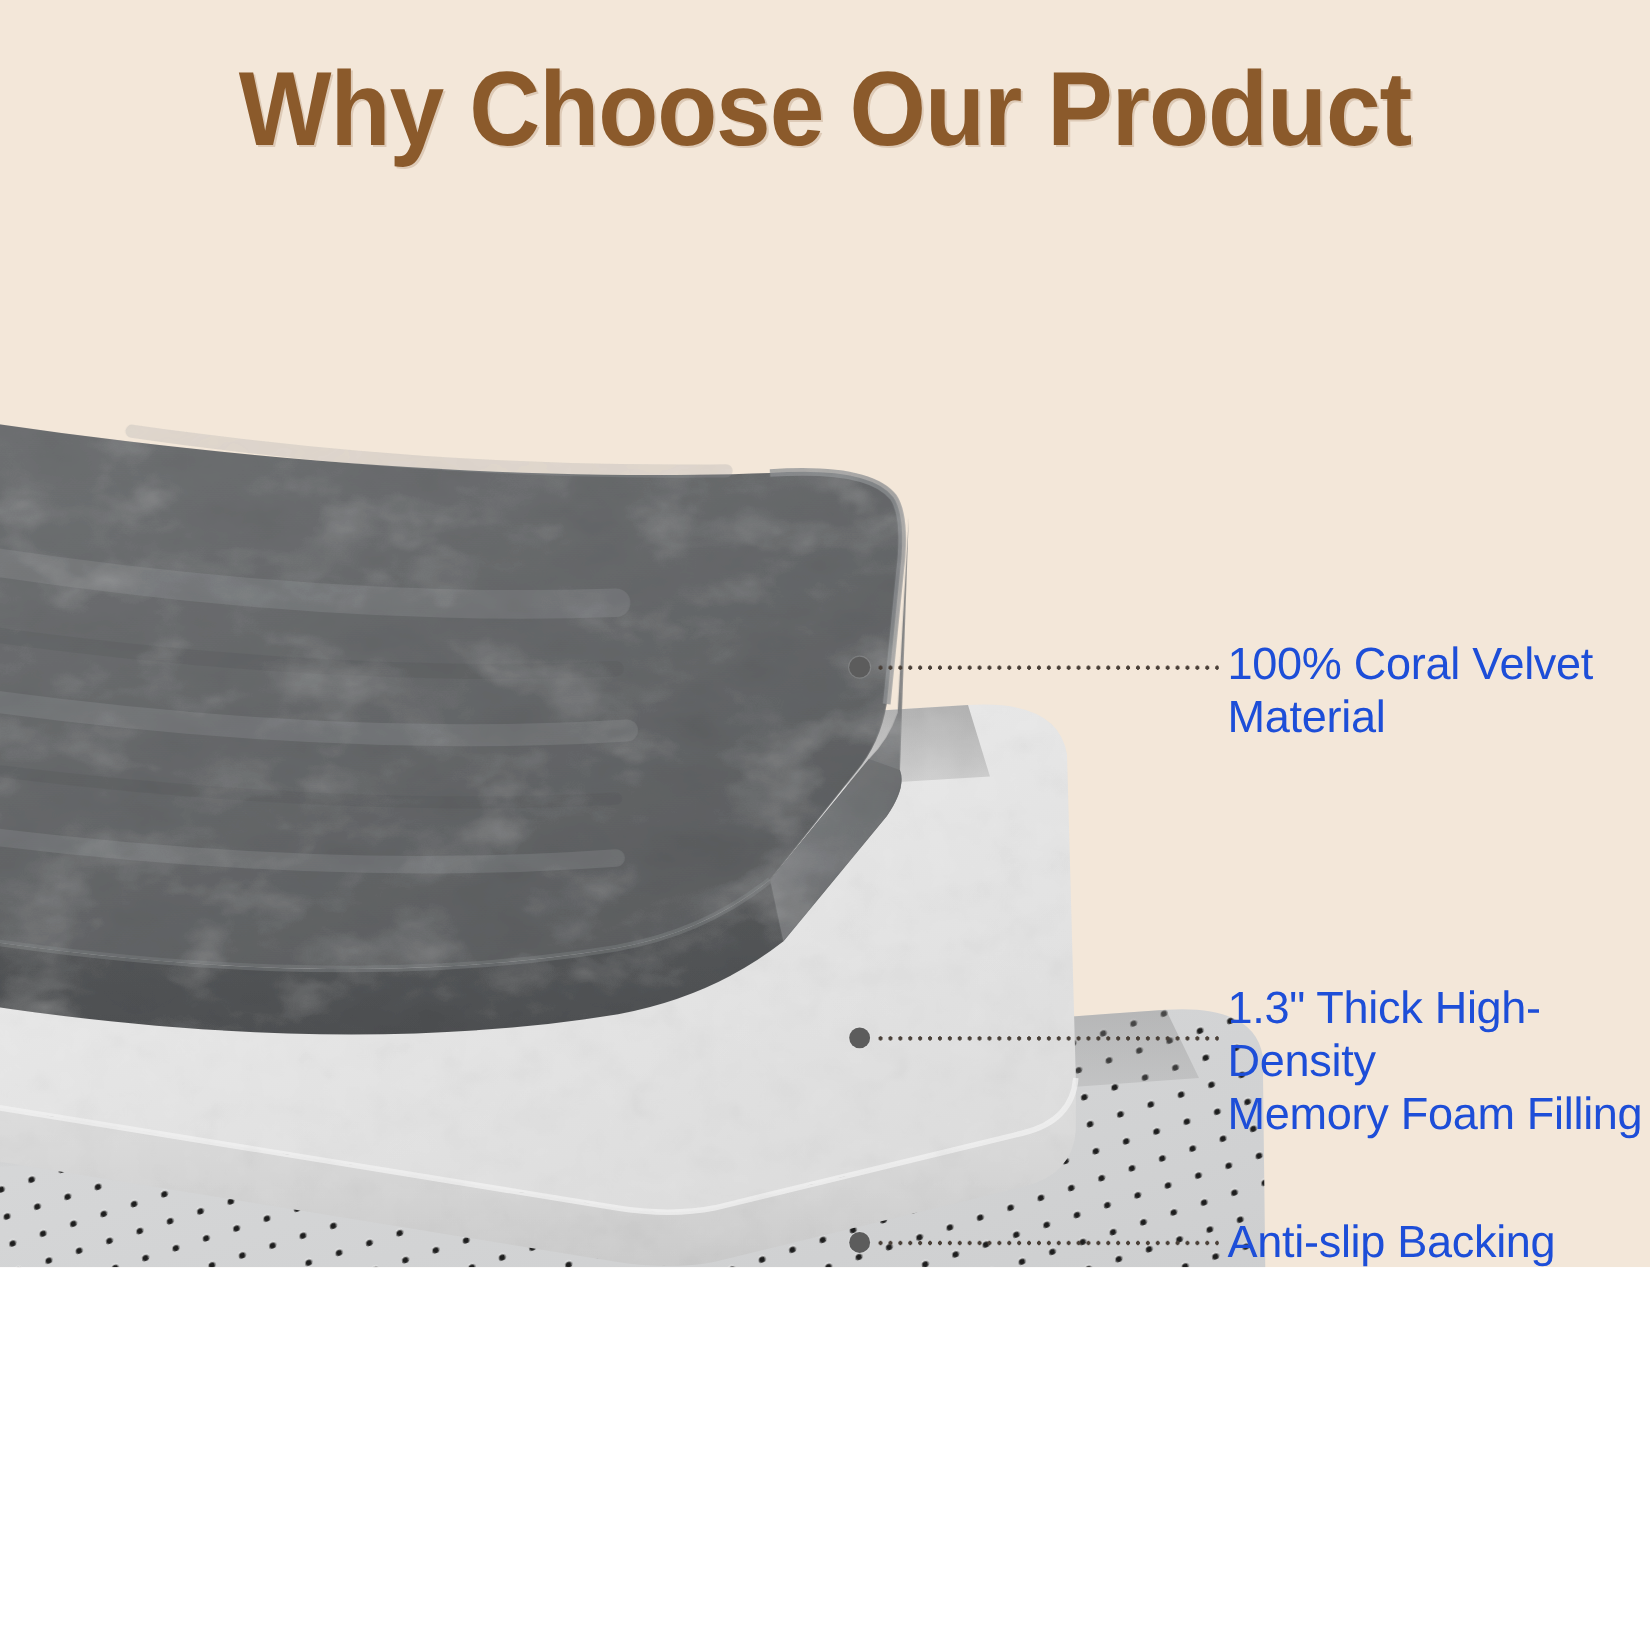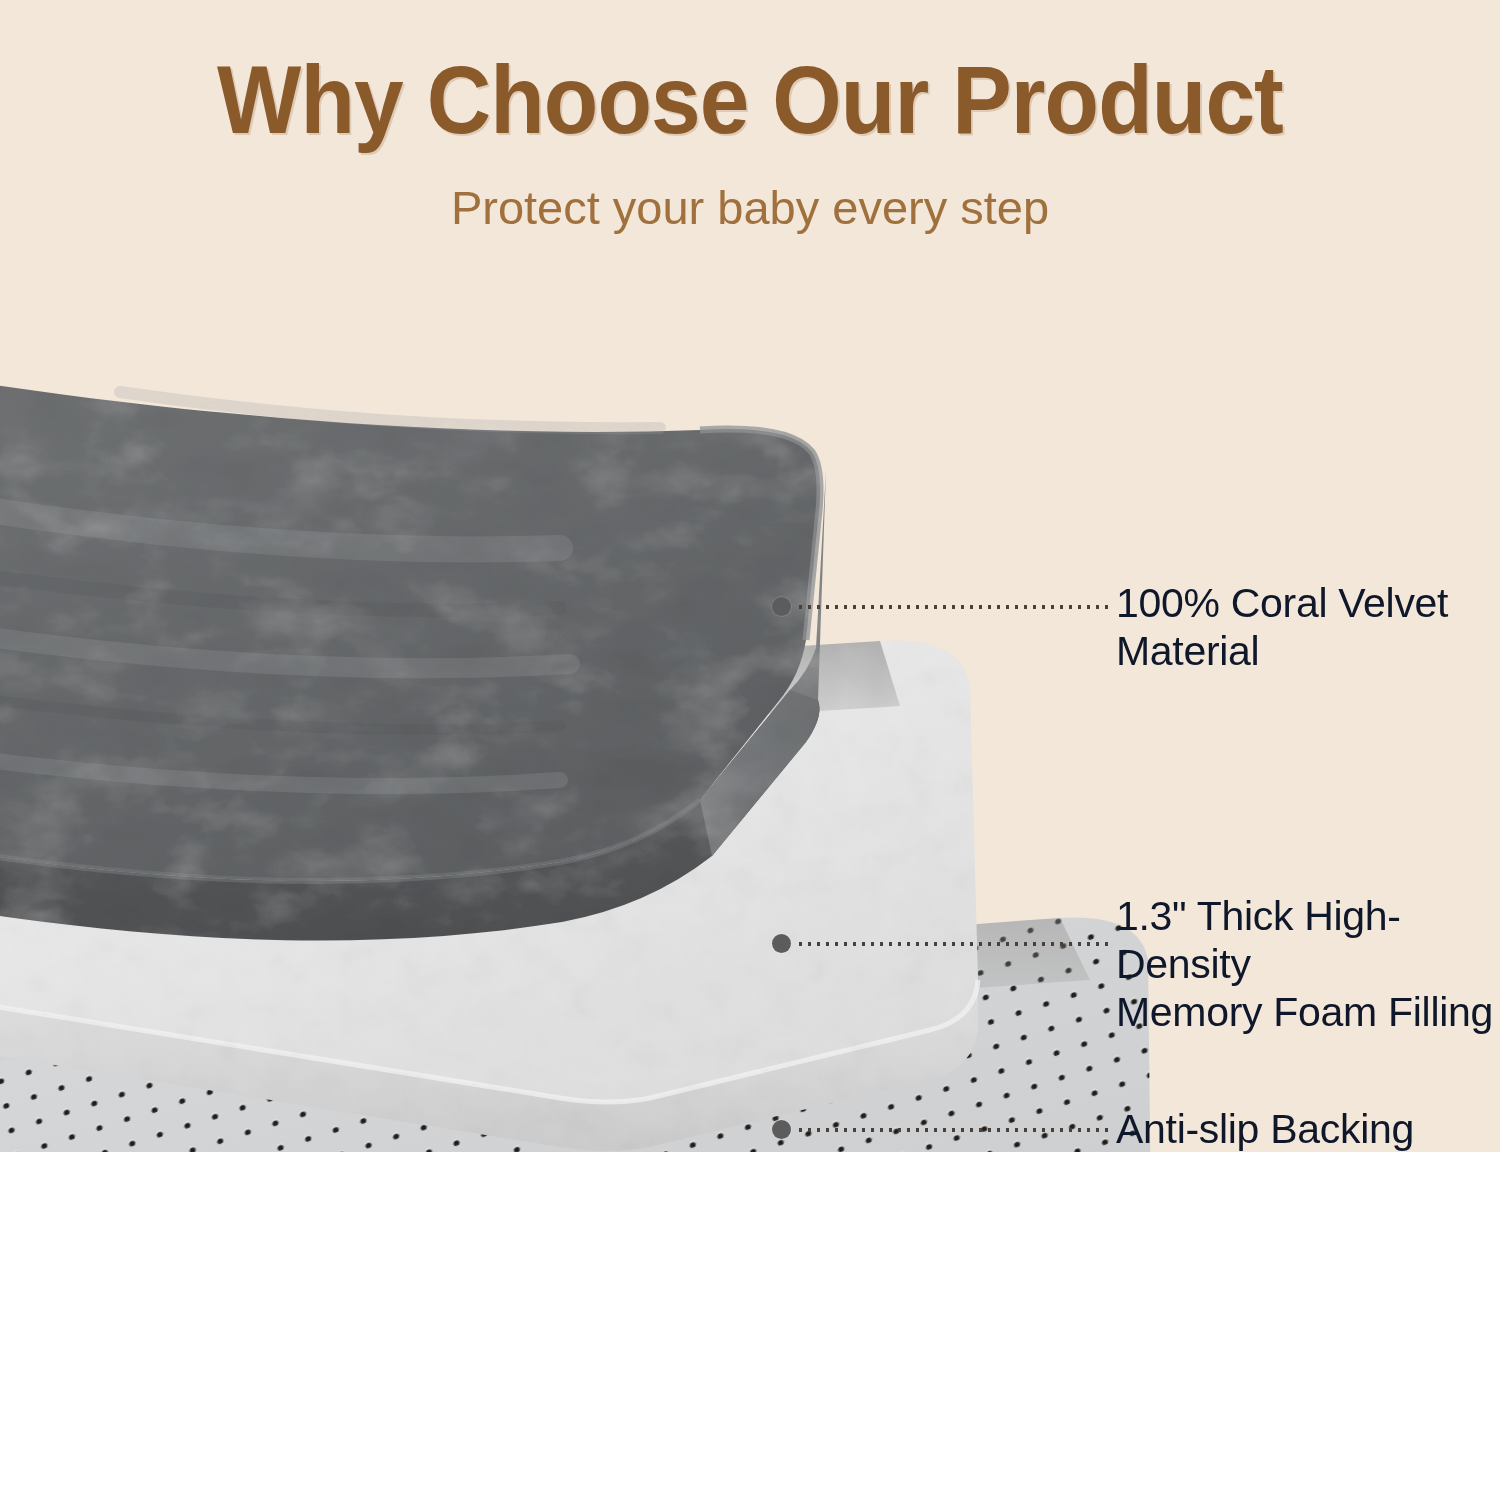--- a/index.html
+++ b/index.html
@@ -85,21 +85,21 @@
     margin-left: 5px;
     background-image: radial-gradient(circle closest-side, #4A4038 99%, rgba(0,0,0,0) 100%);
     background-size: 9px 4px;
     background-repeat: repeat-x;
     background-position: 0 50%;
   }
   .callout-text {
     margin-left: 8px;
     font-size: 41px;
     line-height: 1.17;
-    color: #0f172a;
+    color: #1d4ed8;
     font-weight: normal;
     white-space: pre-line;
     letter-spacing: -0.3px;
   }
 
   #callout-velvet   { left: 772px;  top: 538px; }
   #callout-velvet .callout-line { width: 312px; }
   #callout-velvet .callout-text { margin-top: 42px; }
 
   #callout-foam     { left: 772px;  top: 851px; }
@@ -109,21 +109,20 @@
   #callout-backing  { left: 772px;  top: 1106px; }
   #callout-backing .callout-line { width: 312px; }
 </style>
 </head>
 <body>
 
 <div id="stage">
 
   <div class="header">
     <h1 class="title">Why Choose Our Product</h1>
-    <p class="subtitle">Protect your baby every step</p>
   </div>
 
   <div class="product-scene">
     <svg viewBox="0 0 1500 1500" xmlns="http://www.w3.org/2000/svg">
       <defs>
 
         <linearGradient id="gVelvetTop" x1="0" y1="0" x2="0.75" y2="1">
           <stop offset="0%" stop-color="#707274"></stop>
           <stop offset="38%" stop-color="#6A6C6E"></stop>
           <stop offset="72%" stop-color="#636567"></stop>

